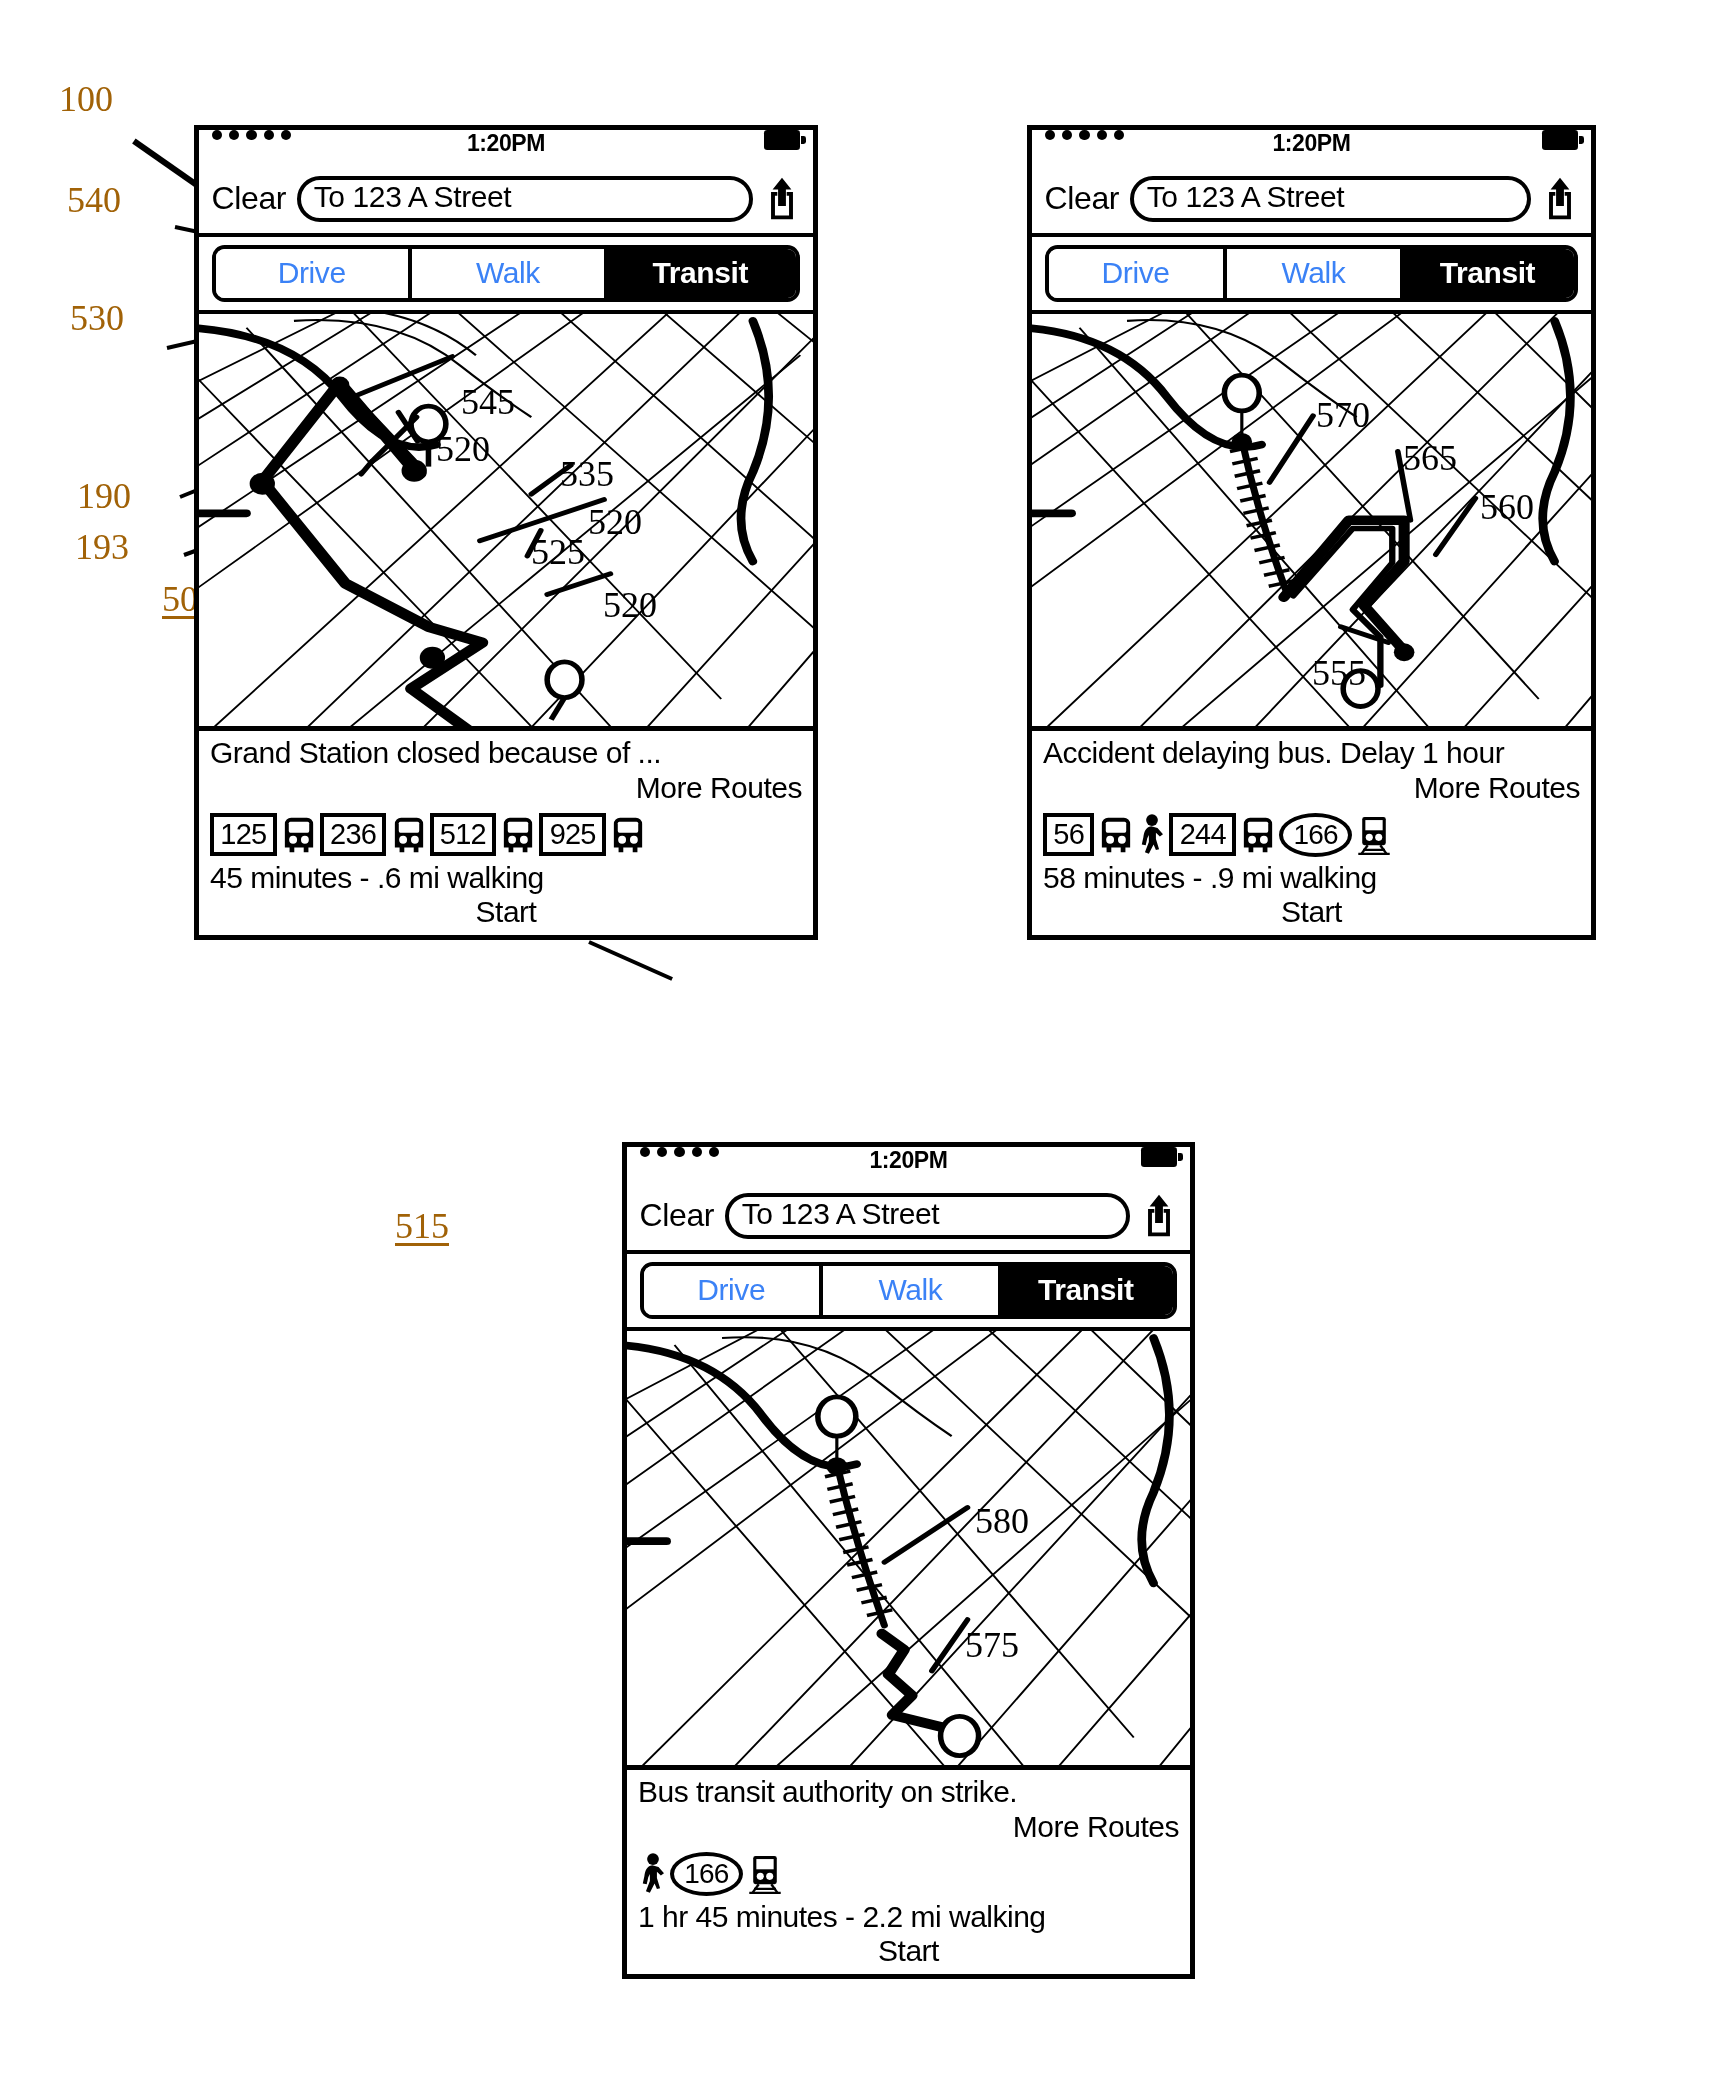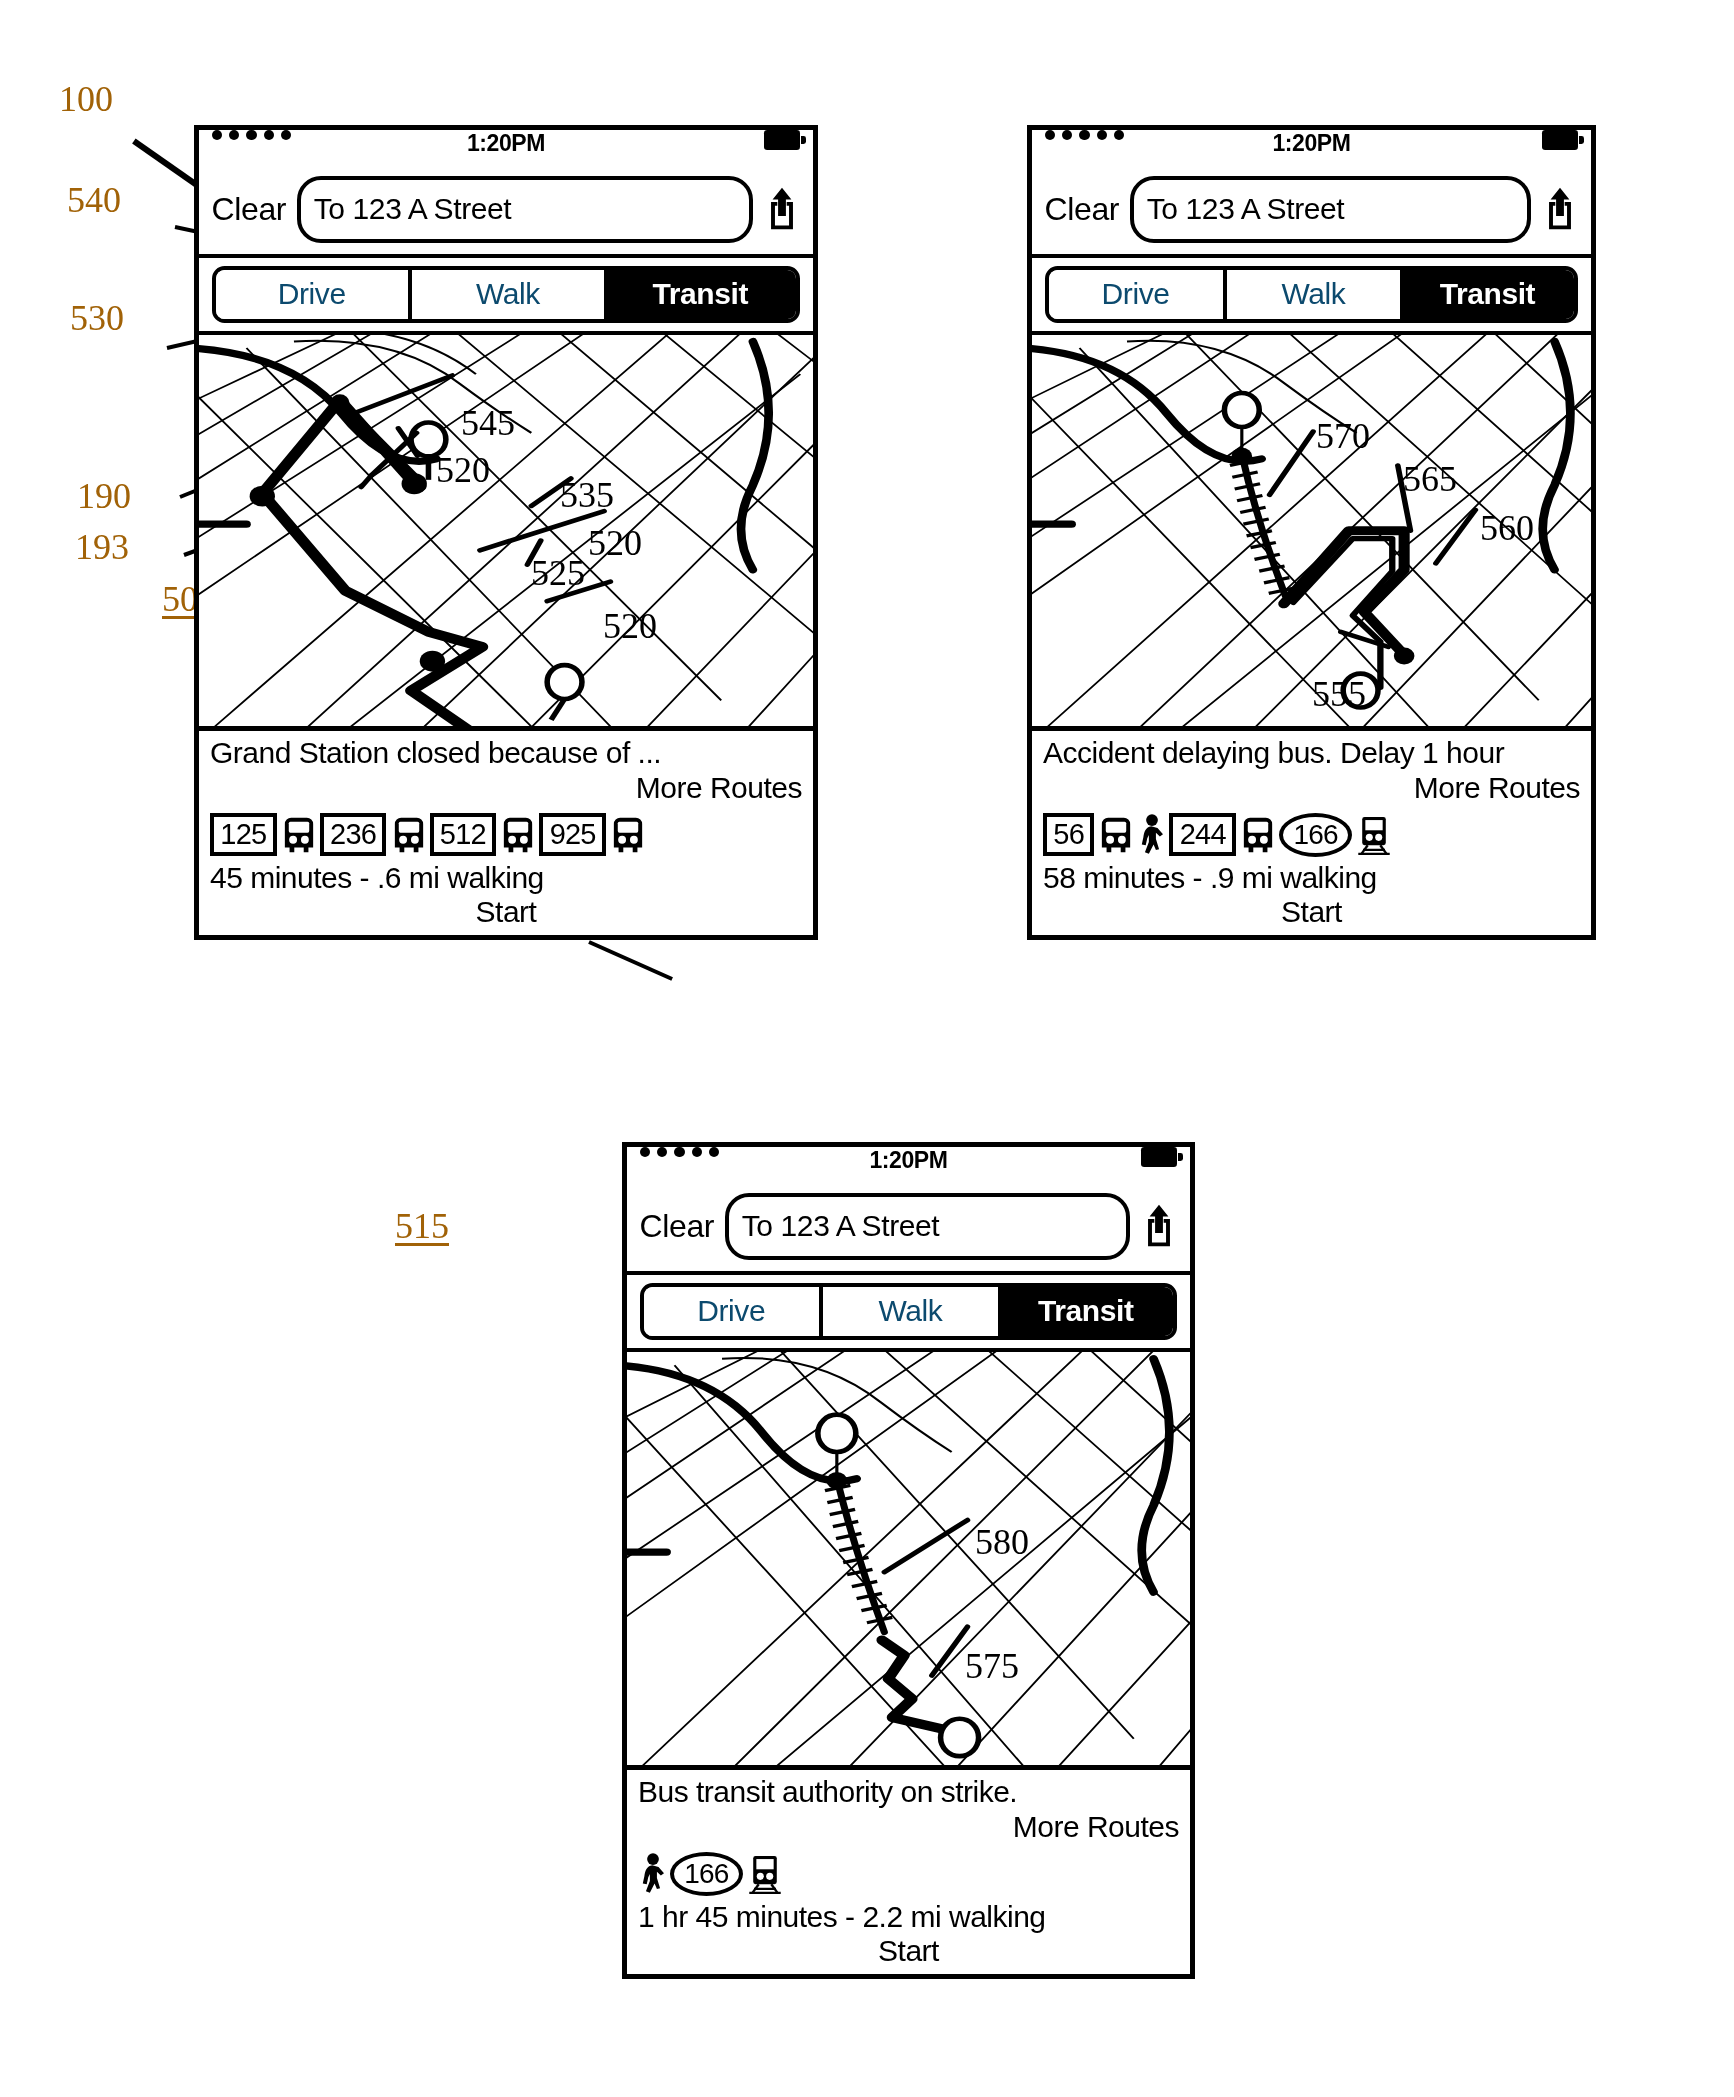--- a/index.html
+++ b/index.html
@@ -25,33 +25,33 @@
          font-weight:600;letter-spacing:-0.4px;}
   .batt{margin-left:auto;position:relative;width:36px;height:20px;
         background:#000;border-radius:3.2px;}
   .batt::after{content:"";position:absolute;right:-5.5px;top:5.5px;width:4.7px;height:8.7px;
         background:#000;border-radius:0 2.4px 2.4px 0;}
 
   
   .hdrrow{display:flex;align-items:center;gap:11px;padding:4.7px 12.6px 11px 12.6px;
           box-sizing:border-box;border-bottom:4px solid #000;flex:0 0 auto;}
   .clearbtn{font-size:32px;letter-spacing:-0.4px;}
-  .searchbox{flex:1;border:4px solid #000;border-radius:24px;height:67px;
-             display:flex;align-items:center;padding:0 12.6px;box-sizing:border-box;
+  .searchbox{flex:1;border:4px solid #000;border-radius:24px;height:46px;
+             display:flex;padding:0 12.6px;box-sizing:border-box;
              font-size:30px;letter-spacing:-0.4px;}
   .searchbox .to{font-weight:400;margin-right:8px;}
   .searchbox .addr{font-weight:normal;}
   .share{width:36px;height:46px;position:relative;flex:0 0 auto;}
   .share svg{width:100%;height:100%;display:block;}
 
   
   .segwrap{padding:8px 12.6px 8px 12.6px;border-bottom:4px solid #000;flex:0 0 auto;}
   .seg{display:flex;border:4px solid #000;border-radius:12.6px;overflow:hidden;height:49px;}
   .segitem{flex:1;display:flex;align-items:center;justify-content:center;
-           font-size:30px;letter-spacing:-0.4px;background:#fff;color:#0c4a6e;}
+           font-size:30px;letter-spacing:-0.4px;background:#fff;color:#3b82f6;}
   .segitem + .segitem{border-left:4px solid #000;}
   .segitem.on{background:#000;color:#fff;font-weight:bold;border-left:none;}
 
   
   .map{position:relative;flex:1 1 auto;overflow:hidden;background:#fff;
        border-bottom:5.5px solid #000;}
   .map svg{position:absolute;inset:0;width:100%;height:100%;display:block;}
   .maplab{position:absolute;font-family:"Liberation Serif",serif;font-size:36px;
           line-height:1;white-space:nowrap;}
 

